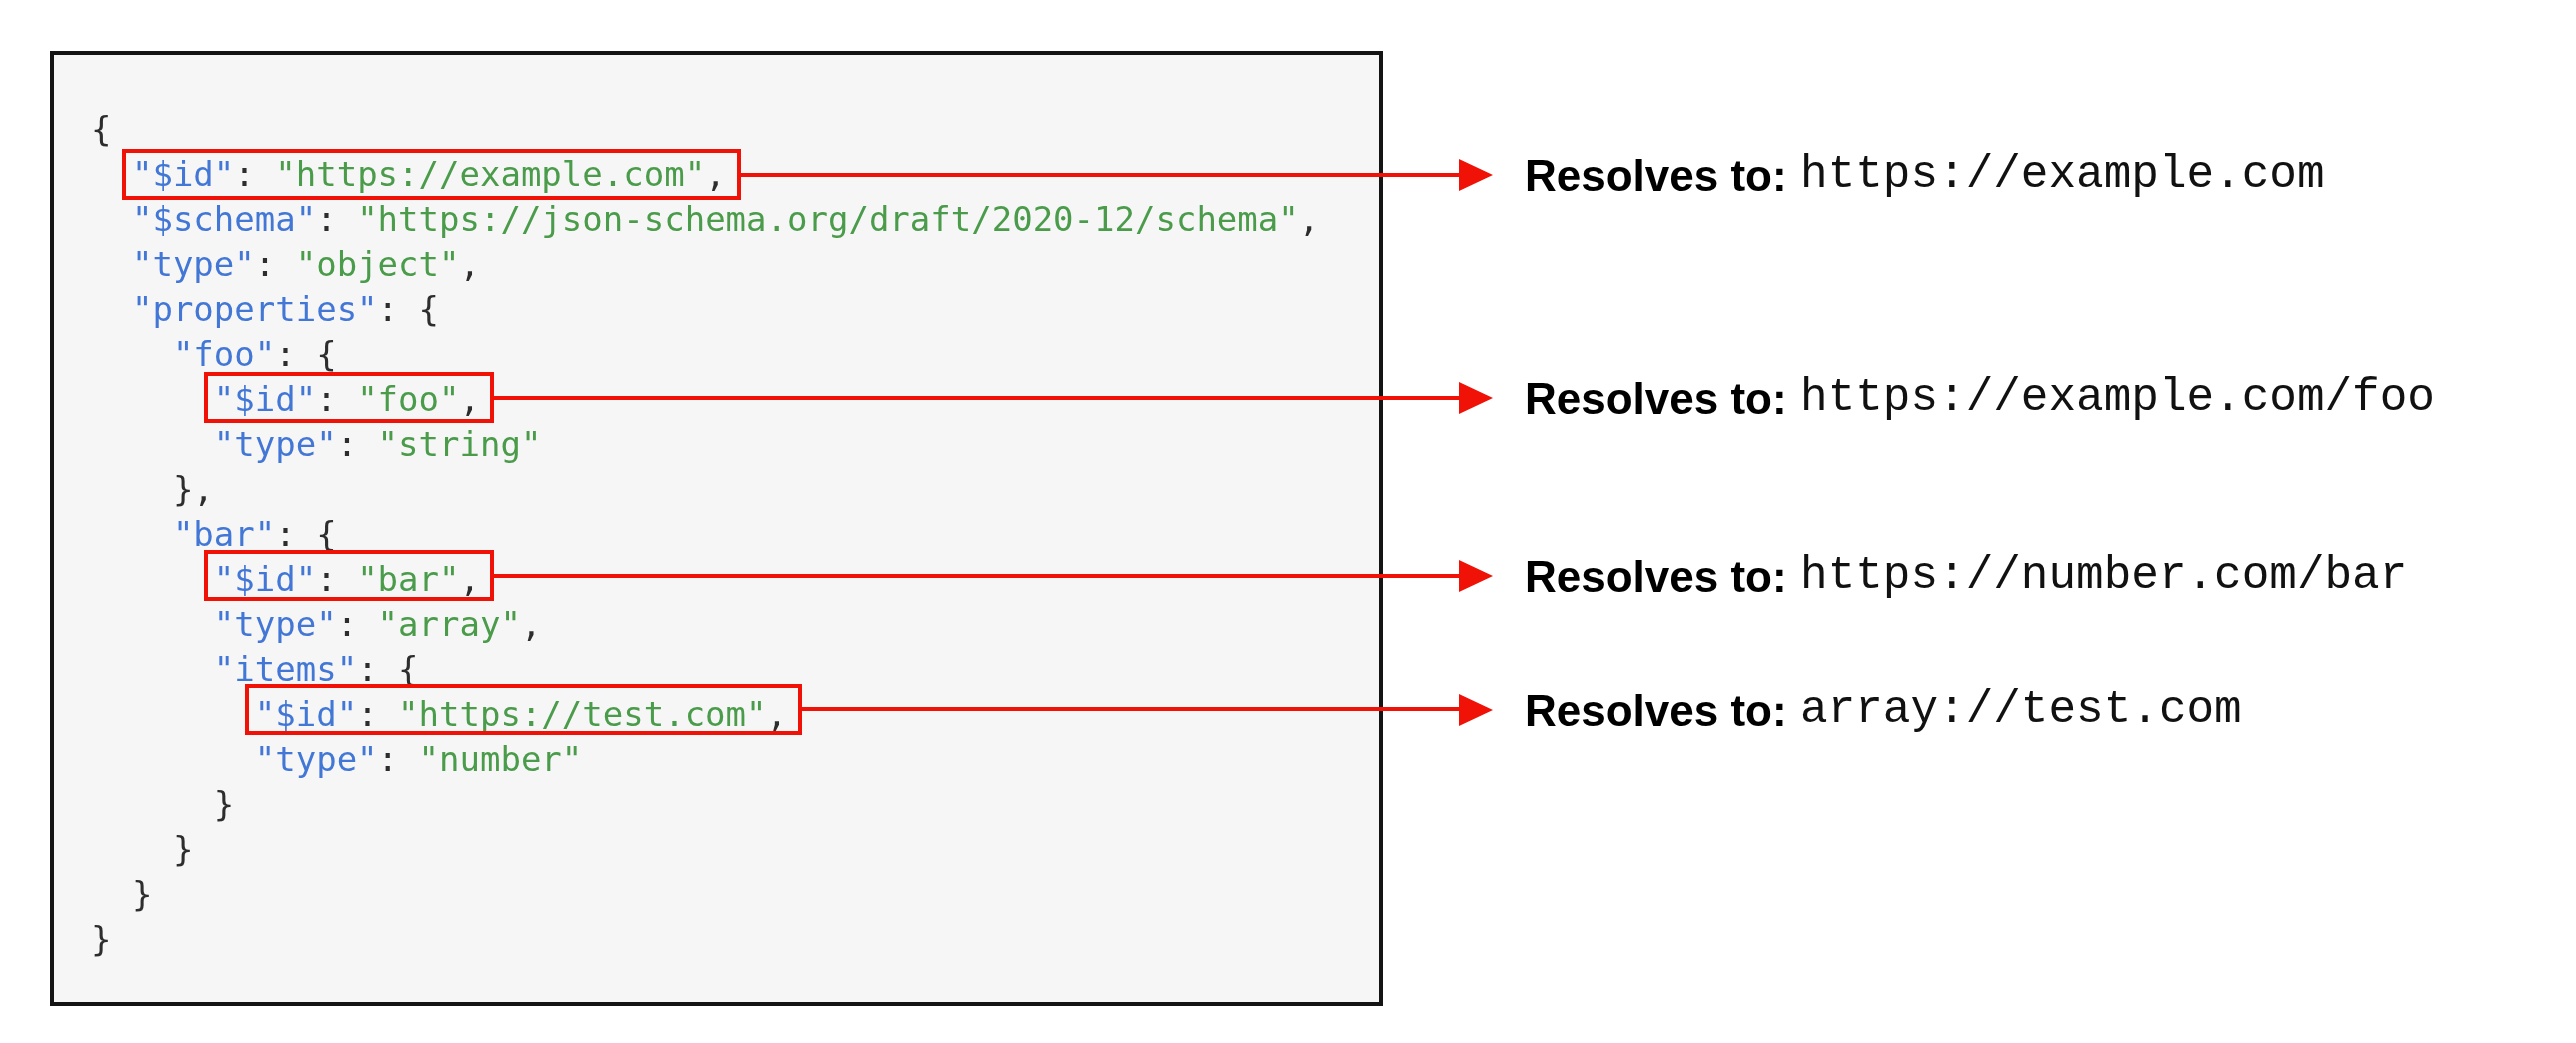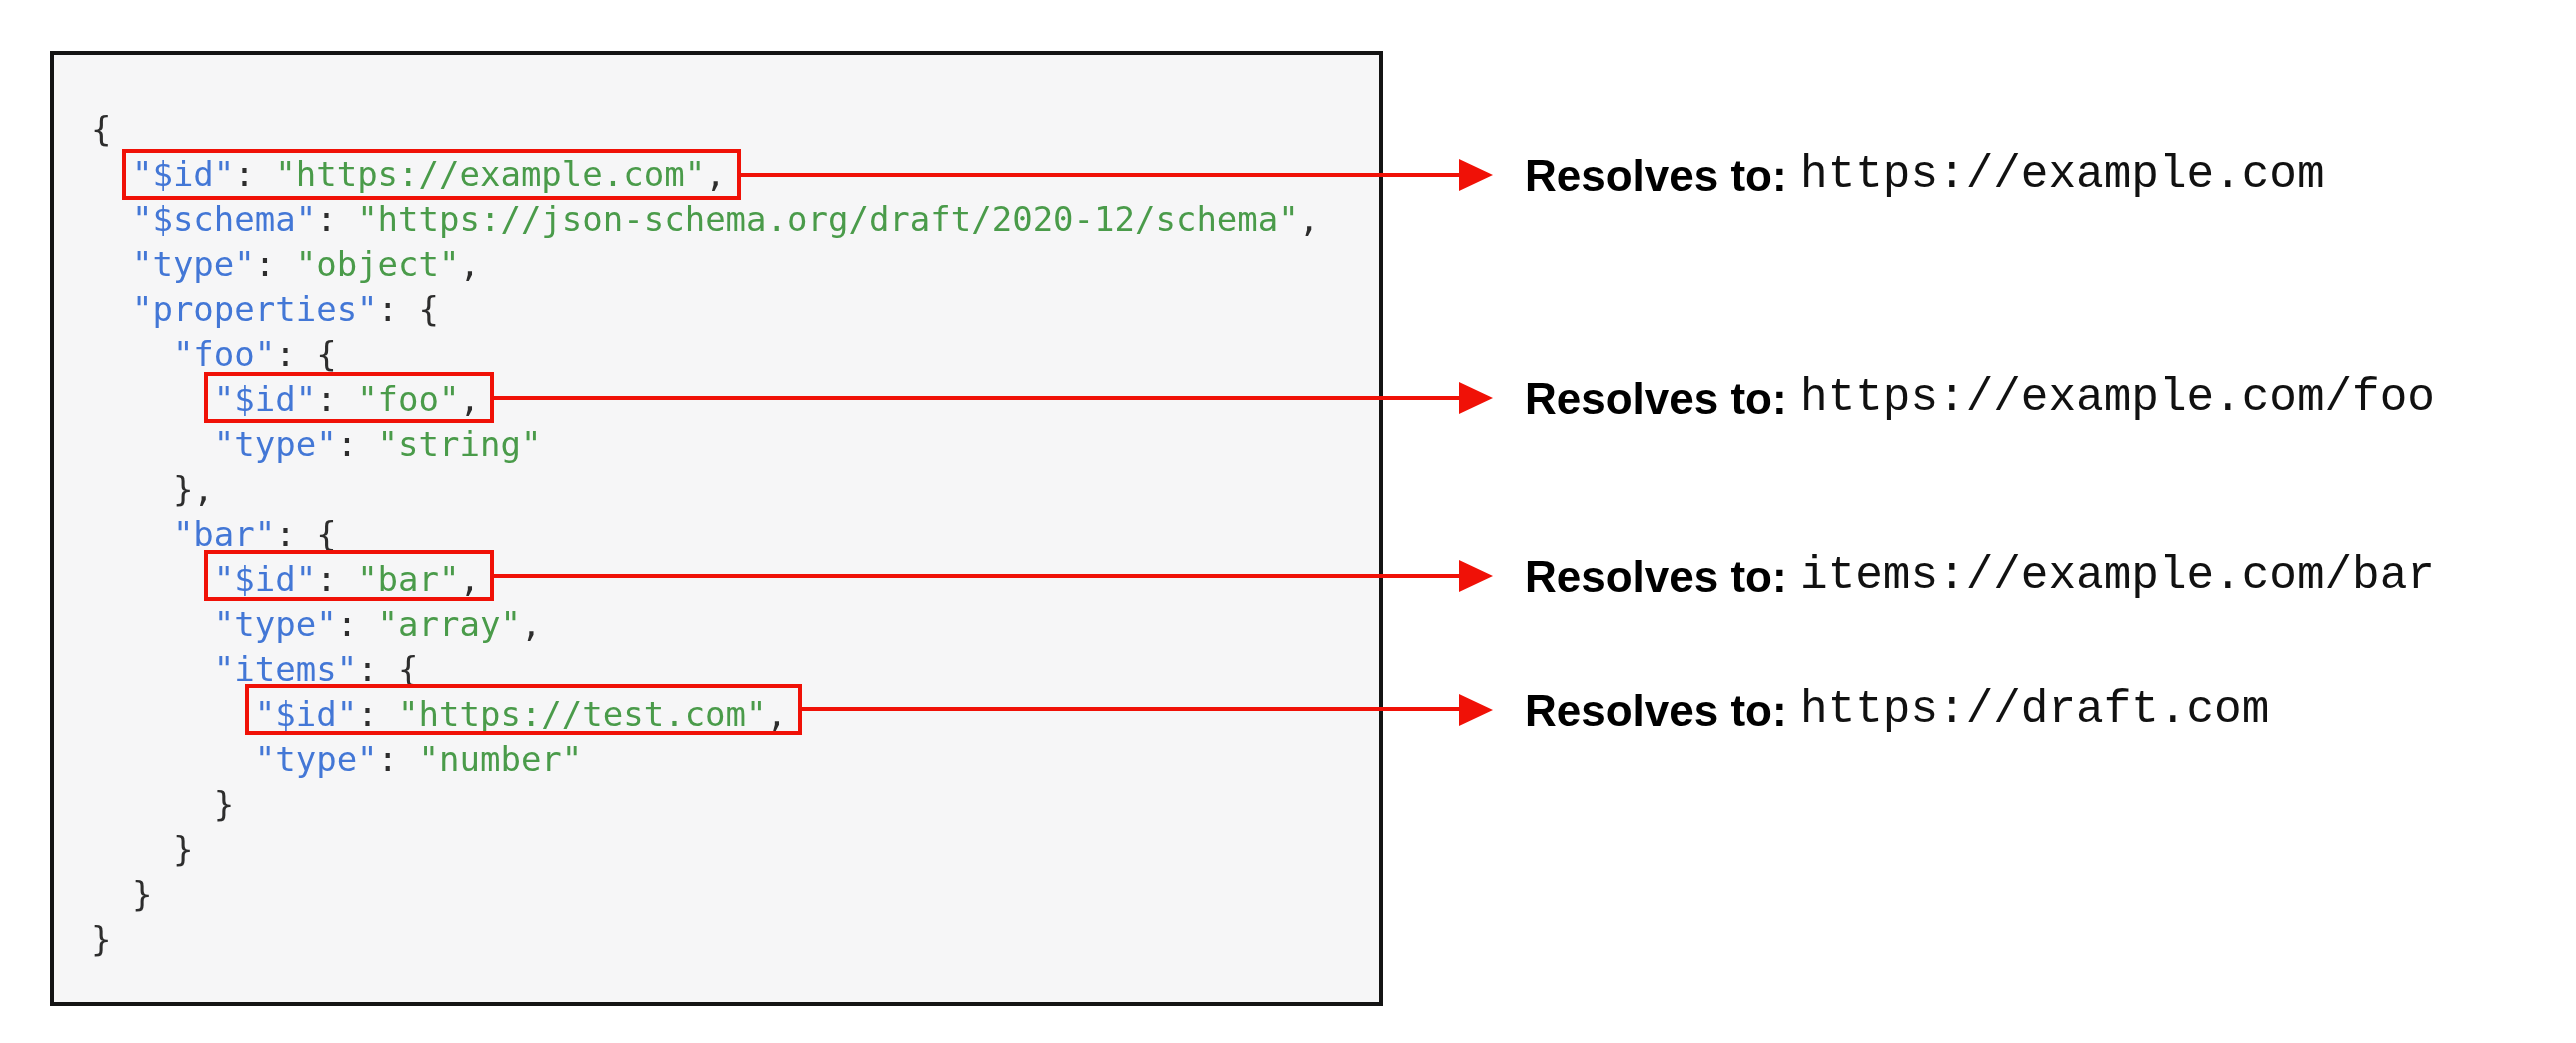--- a/index.html
+++ b/index.html
@@ -122,24 +122,24 @@
       <div class="arrow-head" style="left: 1459px; top: 382px;"></div>
       <div class="annotation" style="left: 1525px; top: 398px;">
         <span class="ann-label">Resolves to:</span>
         <span class="ann-value">https://example.com/foo</span>
       </div>
       <div class="highlight-box" style="left: 204px; top: 550px; width: 290px; height: 51px;"></div>
       <div class="arrow-line" style="left: 491px; top: 574px; width: 973px;"></div>
       <div class="arrow-head" style="left: 1459px; top: 560px;"></div>
       <div class="annotation" style="left: 1525px; top: 576px;">
         <span class="ann-label">Resolves to:</span>
-        <span class="ann-value">items://example.com/bar</span>
+        <span class="ann-value">https://number.com/bar</span>
       </div>
       <div class="highlight-box" style="left: 245px; top: 684px; width: 557px; height: 51px;"></div>
       <div class="arrow-line" style="left: 800px; top: 707px; width: 665px;"></div>
       <div class="arrow-head" style="left: 1459px; top: 694px;"></div>
       <div class="annotation" style="left: 1525px; top: 710px;">
         <span class="ann-label">Resolves to:</span>
-        <span class="ann-value">https://draft.com</span>
+        <span class="ann-value">array://test.com</span>
       </div>
     </div>
 </div>
 
 
 </body></html>

